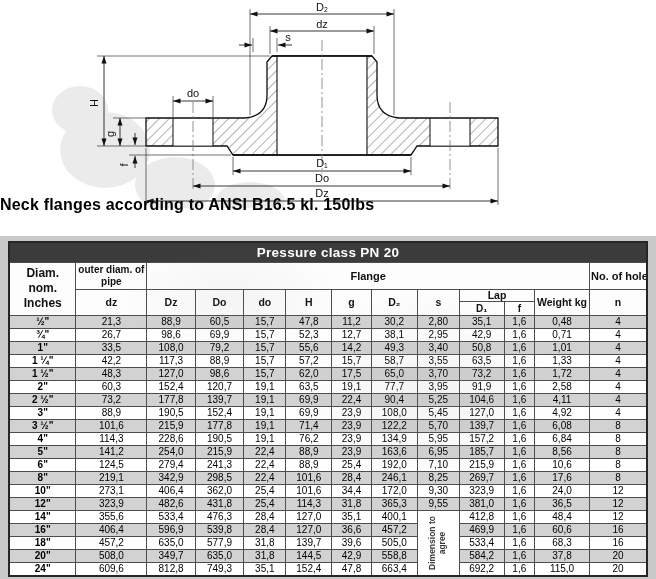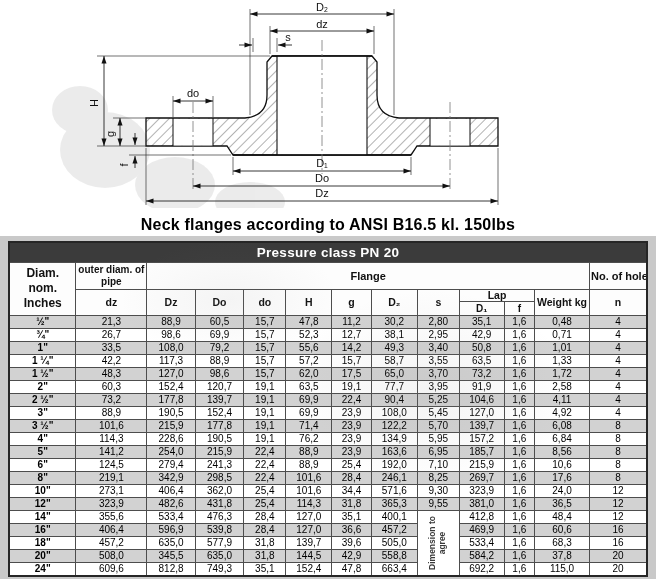--- a/index.html
+++ b/index.html
@@ -10,21 +10,21 @@
     --grid:#4d4d4d;
   }
   *{box-sizing:border-box;margin:0;padding:0;}
   html,body{width:656px;height:579px;overflow:hidden;background:#fff;
     font-family:"Liberation Sans","DejaVu Sans",sans-serif;color:#111;}
   .page{position:relative;width:608px;height:579px;background:#fff;}
 
   
   .diagram-wrap{position:absolute;top:0;left:0;width:656px;height:236px;background:#fff;}
   .diagram-wrap svg{display:block;}
-  .caption{position:absolute;top:216px;left:0;width:100%;text-align:center;
+  .caption{position:absolute;top:196px;left:0;width:100%;
     font-size:16px;font-weight:bold;letter-spacing:.2px;color:#000;}
 
   
   .panel{position:absolute;top:236px;left:0;width:656px;height:343px;
     background:var(--panel-bg);padding:5px 8px 9px 8px;}
   table{width:100%;border-collapse:collapse;table-layout:fixed;background:#fff;
     border:2px solid #262626;}
   th,td{border:1px solid var(--grid);text-align:center;vertical-align:middle;
     padding:0 1px;overflow:hidden;}
   th{font-weight:bold;background:#fdfdfd;}
@@ -401,21 +401,21 @@
             <td>8</td>
           </tr>
           <tr>
             <td class="diam">10"</td>
             <td>273,1</td>
             <td>406,4</td>
             <td>362,0</td>
             <td>25,4</td>
             <td>101,6</td>
             <td>34,4</td>
-            <td>571,6</td>
+            <td>172,0</td>
             <td>9,30</td>
             <td>323,9</td>
             <td>1,6</td>
             <td>24,0</td>
             <td>12</td>
           </tr>
           <tr class="shade">
             <td class="diam">12"</td>
             <td>323,9</td>
             <td>482,6</td>
@@ -471,21 +471,21 @@
             <td>39,6</td>
             <td>505,0</td>
             <td>533,4</td>
             <td>1,6</td>
             <td>68,3</td>
             <td>16</td>
           </tr>
           <tr class="shade">
             <td class="diam">20"</td>
             <td>508,0</td>
-            <td>345,5</td>
+            <td>349,7</td>
             <td>635,0</td>
             <td>31,8</td>
             <td>144,5</td>
             <td>42,9</td>
             <td>558,8</td>
             <td>584,2</td>
             <td>1,6</td>
             <td>37,8</td>
             <td>20</td>
           </tr>

